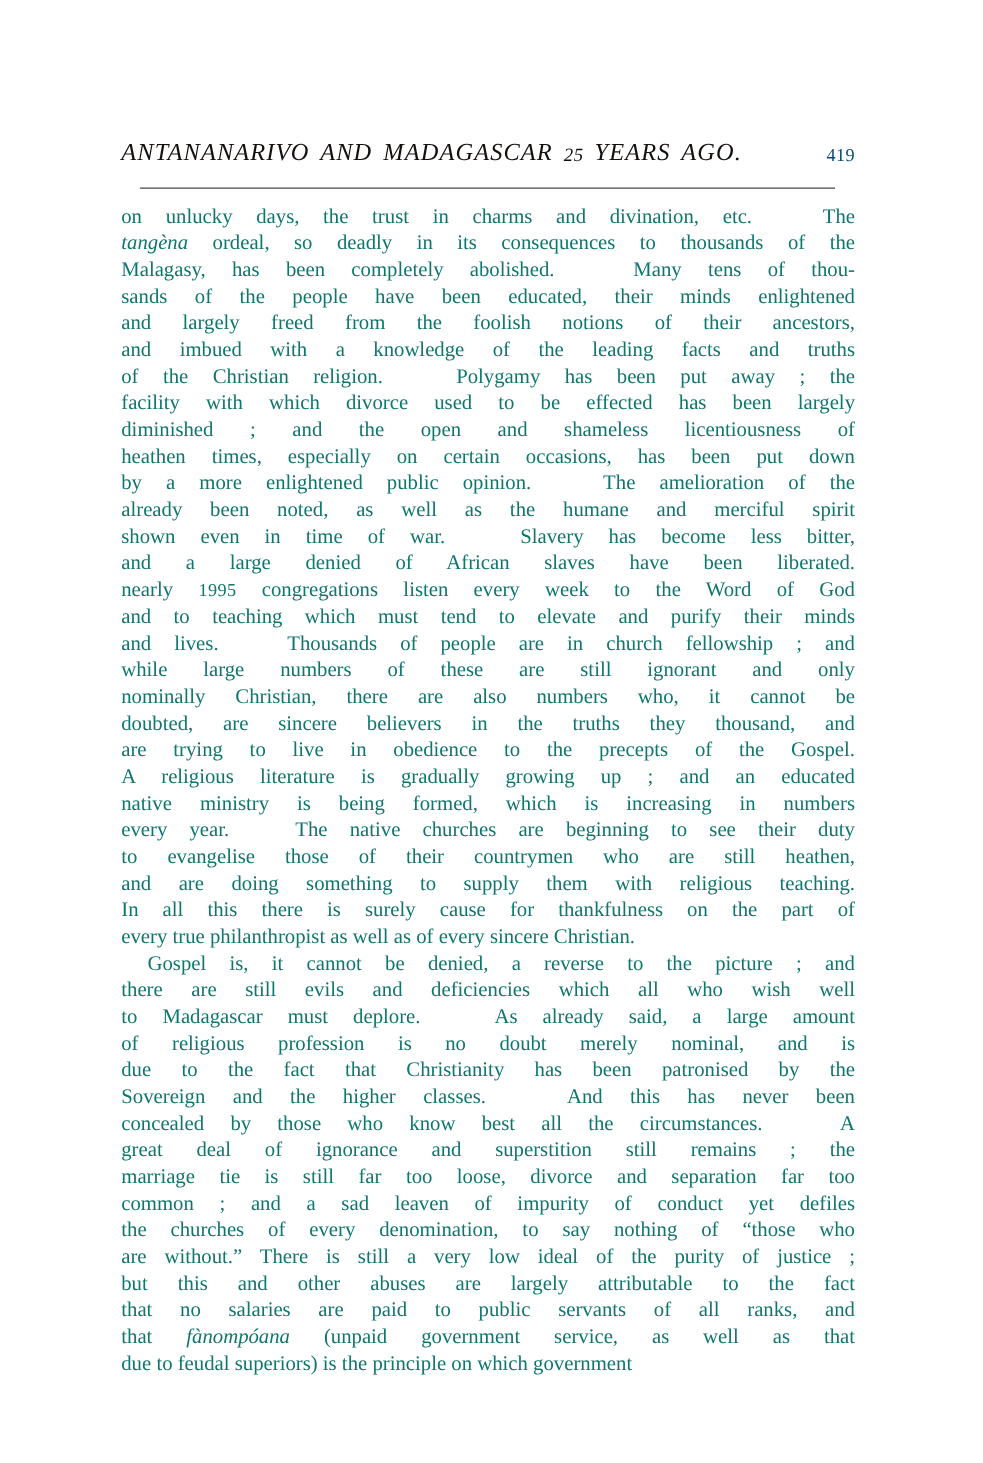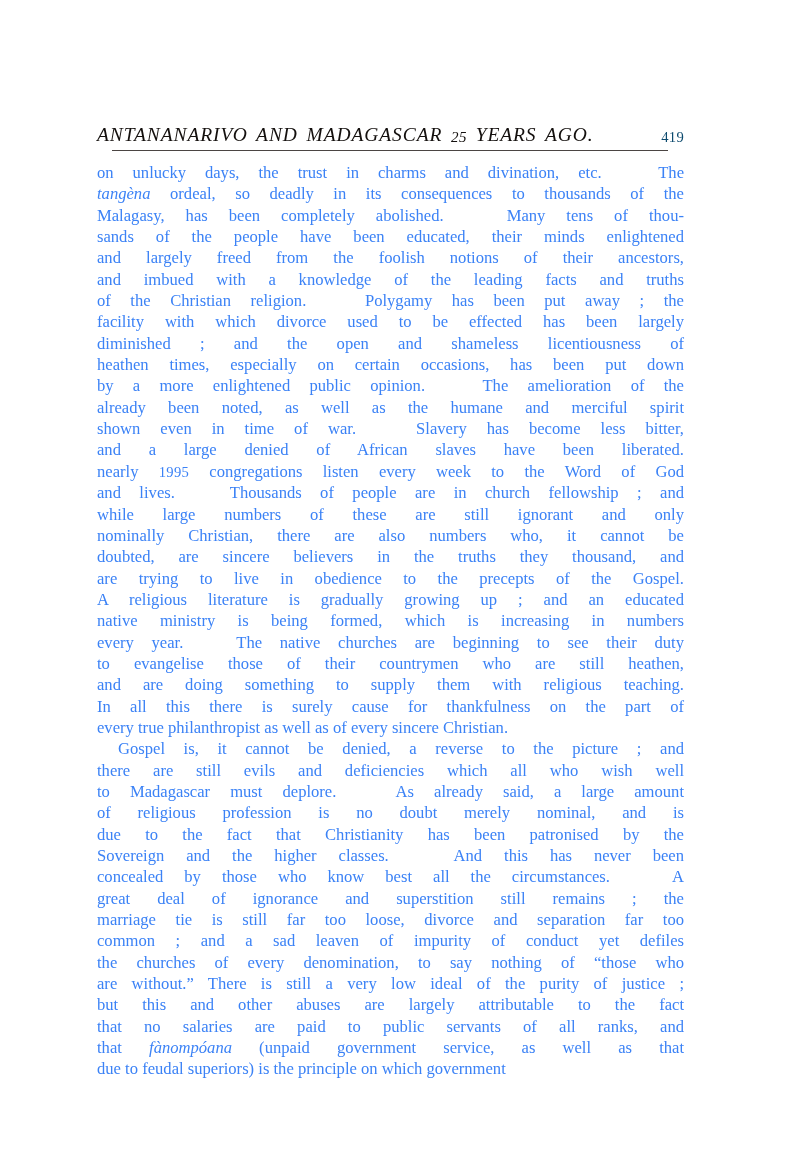--- a/index.html
+++ b/index.html
@@ -33,21 +33,20 @@
     justify-content: space-between;
     white-space: nowrap;
   }
 
   .head-title {
     font-style: italic;
     font-size: 19.5px;
     letter-spacing: 0.9px;
     word-spacing: 3px;
     color: #14100e;
-    margin-top: 12px;
   }
 
   .head-title .num {
     font-style: italic;
     font-size: 15px;
     letter-spacing: 0.4px;
     position: relative;
     top: 1px;
   }
 
@@ -82,21 +81,21 @@
   
   .ln {
     display: block;
     width: 100%;
     height: 21.35px;
     font-size: 16.6px;
     line-height: 21.35px;
     text-align: justify;
     text-align-last: justify;
     white-space: nowrap;
-    color: #3b82f6;
+    color: #0f766e;
   }
 
   
   .ln.last {
     text-align: left;
     text-align-last: left;
   }
 
   
   .ln.indent {
@@ -141,20 +140,21 @@
         <span class="ln">and imbued with a knowledge of the leading facts and truths</span>
         <span class="ln">of the Christian religion.&nbsp;&nbsp; Polygamy has been put away ; the</span>
         <span class="ln">facility with which divorce used to be effected has been largely</span>
         <span class="ln">diminished ; and the open and shameless licentiousness of</span>
         <span class="ln">heathen times, especially on certain occasions, has been put down</span>
         <span class="ln">by a more enlightened public opinion.&nbsp;&nbsp; The amelioration of the</span>
         <span class="ln">already been noted, as well as the humane and merciful spirit</span>
         <span class="ln">shown even in time of war.&nbsp;&nbsp; Slavery has become less bitter,</span>
         <span class="ln">and a large denied of African slaves have been liberated.</span>
         <span class="ln">nearly <span class="osf">1995</span> congregations listen every week to the Word of God</span>
+        <span class="ln">and to teaching which must tend to elevate and purify their minds</span>
         <span class="ln">and lives.&nbsp;&nbsp; Thousands of people are in church fellowship ; and</span>
         <span class="ln">while large numbers of these are still ignorant and only</span>
         <span class="ln">nominally Christian, there are also numbers who, it cannot be</span>
         <span class="ln">doubted, are sincere believers in the truths they thousand, and</span>
         <span class="ln">are trying to live in obedience to the precepts of the Gospel.</span>
         <span class="ln">A religious literature is gradually growing up ; and an educated</span>
         <span class="ln">native ministry is being formed, which is increasing in numbers</span>
         <span class="ln">every year.&nbsp;&nbsp; The native churches are beginning to see their duty</span>
         <span class="ln">to evangelise those of their countrymen who are still heathen,</span>
         <span class="ln">and are doing something to supply them with religious teaching.</span>

